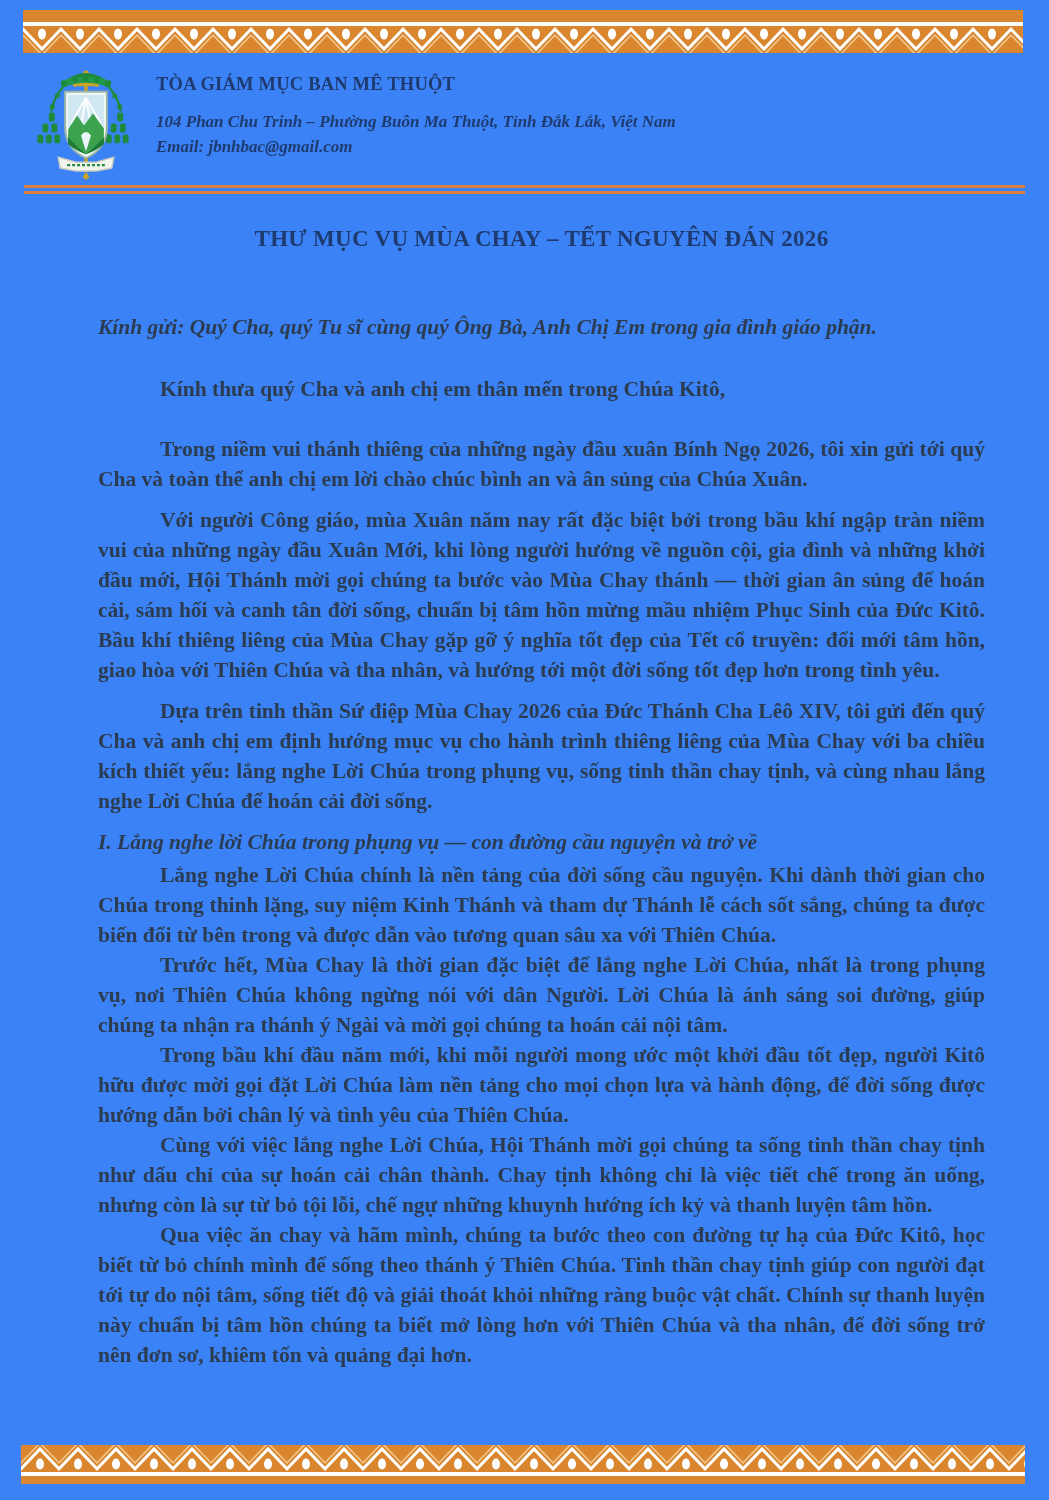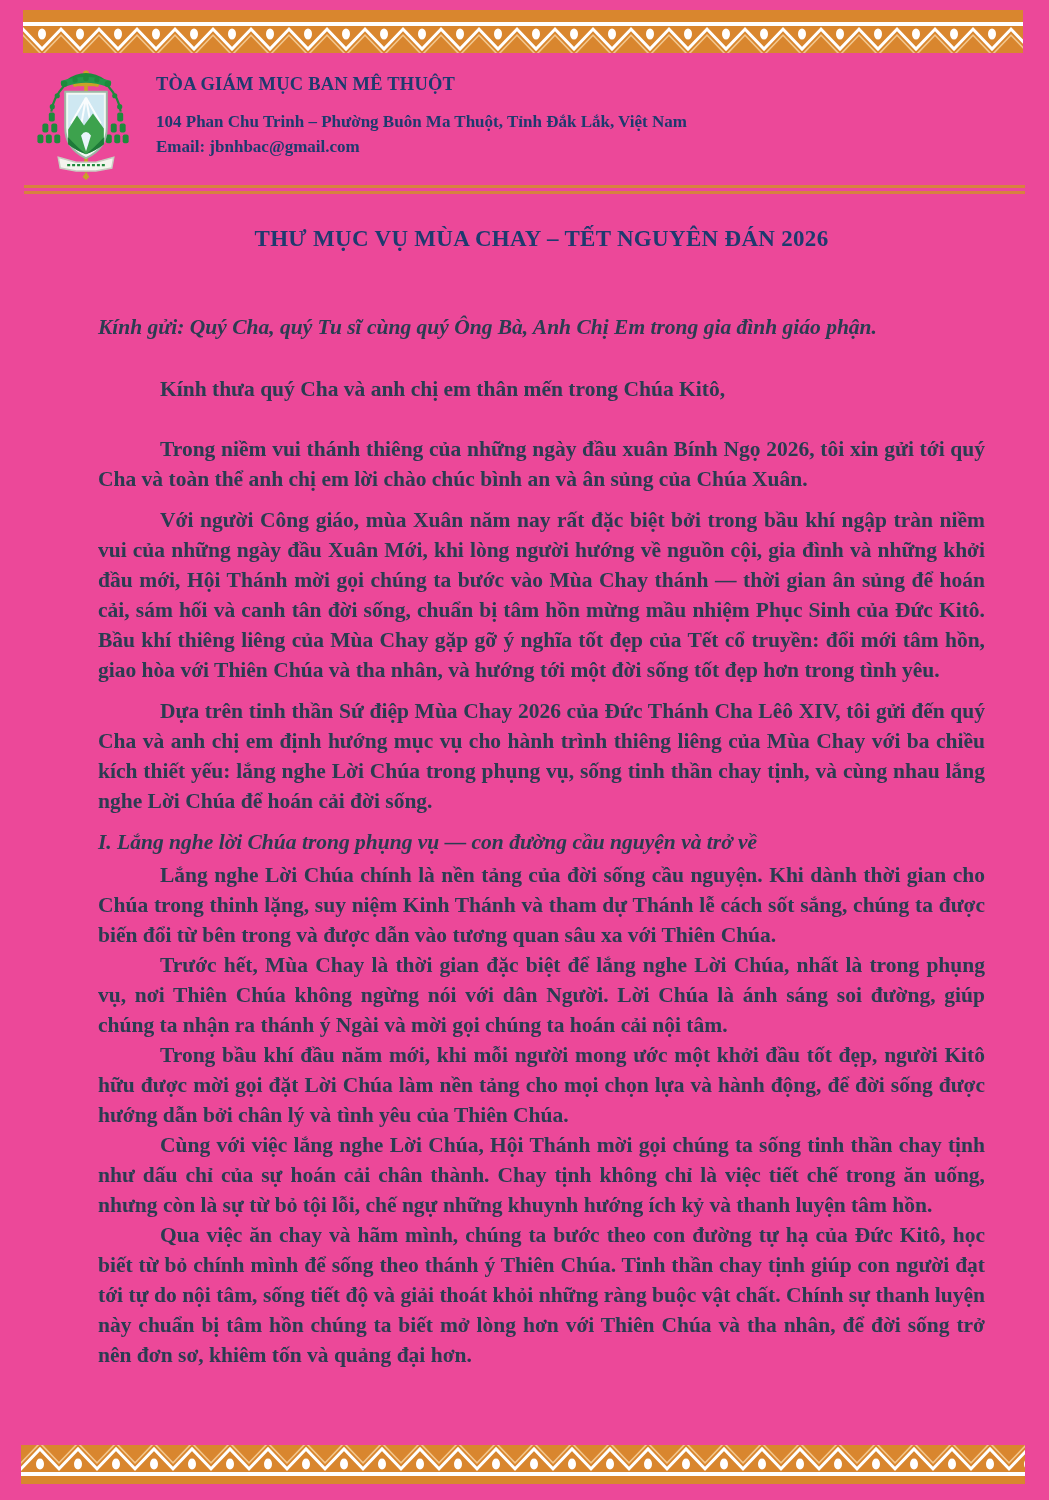--- a/index.html
+++ b/index.html
@@ -1,38 +1,38 @@
 <!DOCTYPE html>
 <html lang="vi"><head>
 <meta charset="utf-8">
 <style>
   html,body{margin:0;padding:0;background:#e9e9e9;}
   .page{
     position:relative;
     width:1049px;height:1500px;
     margin:0 auto;
-    background:#ec4899;
+    background:#3b82f6;
     overflow:hidden;
     font-family:"Liberation Serif","DejaVu Serif",serif;
   }
   
   .band-top{position:absolute;top:10px;left:23px;right:26px;}
   .band-bottom{position:absolute;bottom:16px;left:21px;right:24px;}
   .band-bar{height:12px;background:#d9862e;}
   .band-bar.thin{height:8px;}
   .band-gap{height:4px;background:#ffffff;}
   .zig{display:block;width:100%;height:27px;}
   .flip{transform:scaleY(-1);}
   
   .header{display:flex;align-items:flex-start;margin:8px 24px 0 30px;}
   .logo{width:112px;height:114px;flex:0 0 auto;}
   .logo svg{width:112px;height:114px;display:block;}
   .header-text{margin-left:14px;padding-top:8px;color:#1e3a6e;}
   .org{font-size:18.5px;font-weight:700;letter-spacing:.2px;margin-bottom:14px;}
-  .addr{font-size:17px;font-weight:700;line-height:25px;}
+  .addr{font-size:17px;font-weight:700;line-height:25px;font-style:italic;}
   .double-rule{margin:5px 24px 0 24px;height:3px;
     border-top:3px solid #d8813f;border-bottom:3px solid #d8813f;}
   
   .title{margin:32px 64px 0 98px;text-align:center;
     font-size:23px;font-weight:700;color:#1e3a6e;
     text-underline-offset:5px;letter-spacing:.3px;}
   .letter-body{margin:60px 64px 0 98px;
     font-size:21.5px;line-height:30px;font-weight:600;
     color:#2b3c51;text-align:justify;}
   .letter-body p{margin:0;}

